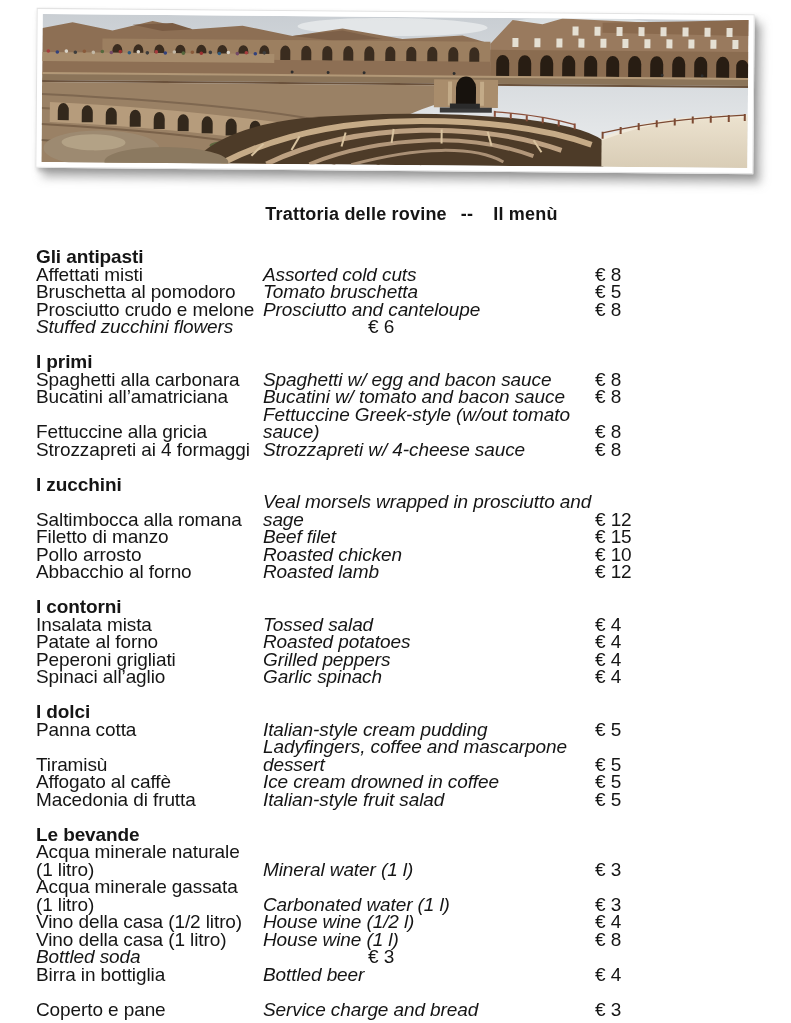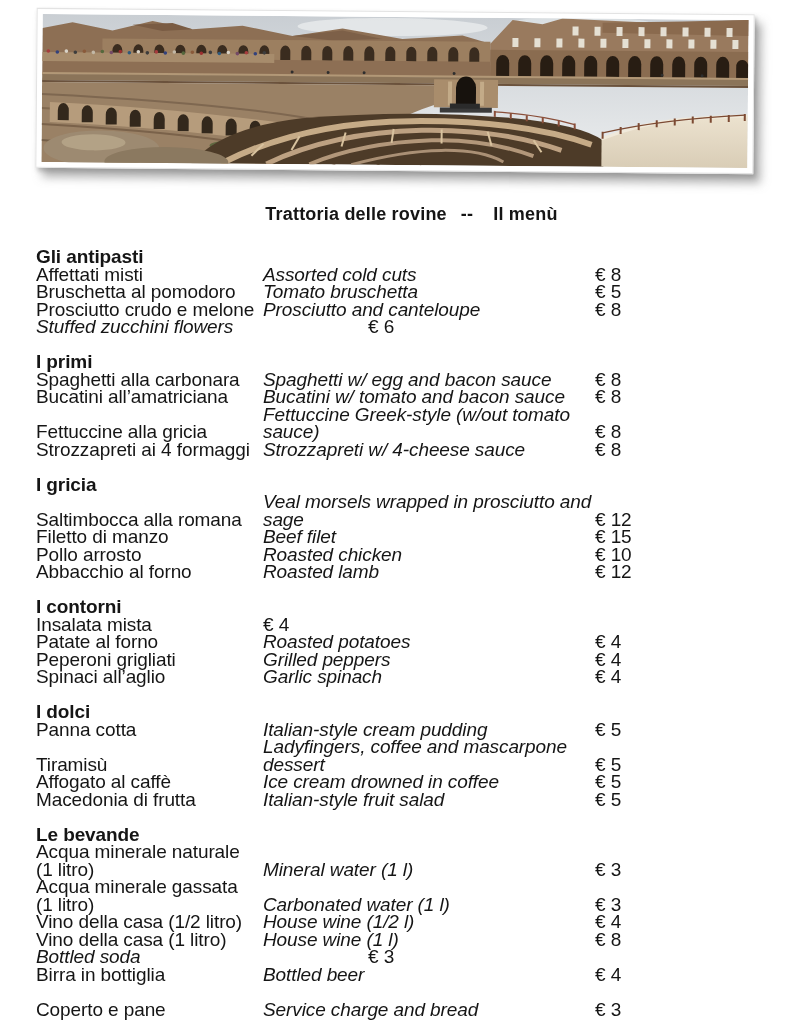--- a/index.html
+++ b/index.html
@@ -296,21 +296,21 @@
         <div class="desc">Fettuccine Greek-style (w/out tomato sauce)</div>
         <div class="price">€ 8</div>
       </div>
       <div class="row">
         <div class="name">Strozzapreti ai 4 formaggi</div>
         <div class="desc">Strozzapreti w/ 4-cheese sauce</div>
         <div class="price">€ 8</div>
       </div>
     </div>
     <div class="section">
-      <div class="heading">I gricia</div>
+      <div class="heading">I zucchini</div>
       <div class="row">
         <div class="name">Saltimbocca alla romana</div>
         <div class="desc">Veal morsels wrapped in prosciutto and sage</div>
         <div class="price">€ 12</div>
       </div>
       <div class="row">
         <div class="name">Filetto di manzo</div>
         <div class="desc">Beef filet</div>
         <div class="price">€ 15</div>
       </div>
@@ -322,20 +322,21 @@
       <div class="row">
         <div class="name">Abbacchio al forno</div>
         <div class="desc">Roasted lamb</div>
         <div class="price">€ 12</div>
       </div>
     </div>
     <div class="section">
       <div class="heading">I contorni</div>
       <div class="row">
         <div class="name">Insalata mista</div>
+        <div class="desc">Tossed salad</div>
         <div class="price">€ 4</div>
       </div>
       <div class="row">
         <div class="name">Patate al forno</div>
         <div class="desc">Roasted potatoes</div>
         <div class="price">€ 4</div>
       </div>
       <div class="row">
         <div class="name">Peperoni grigliati</div>
         <div class="desc">Grilled peppers</div>

